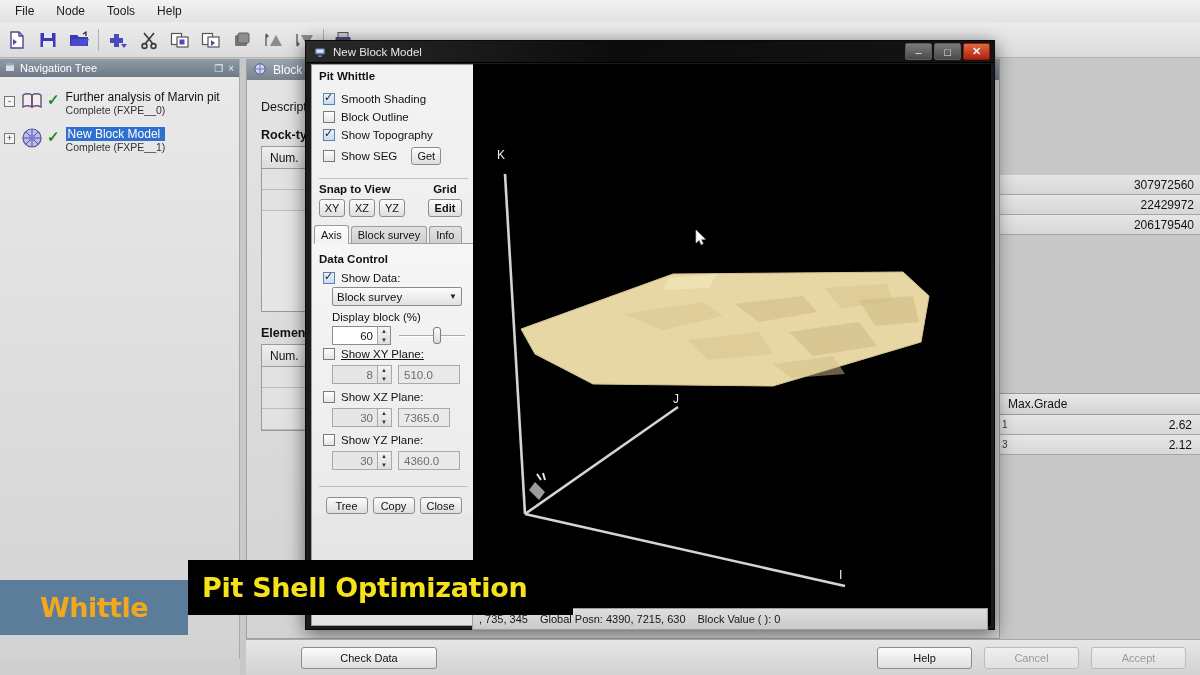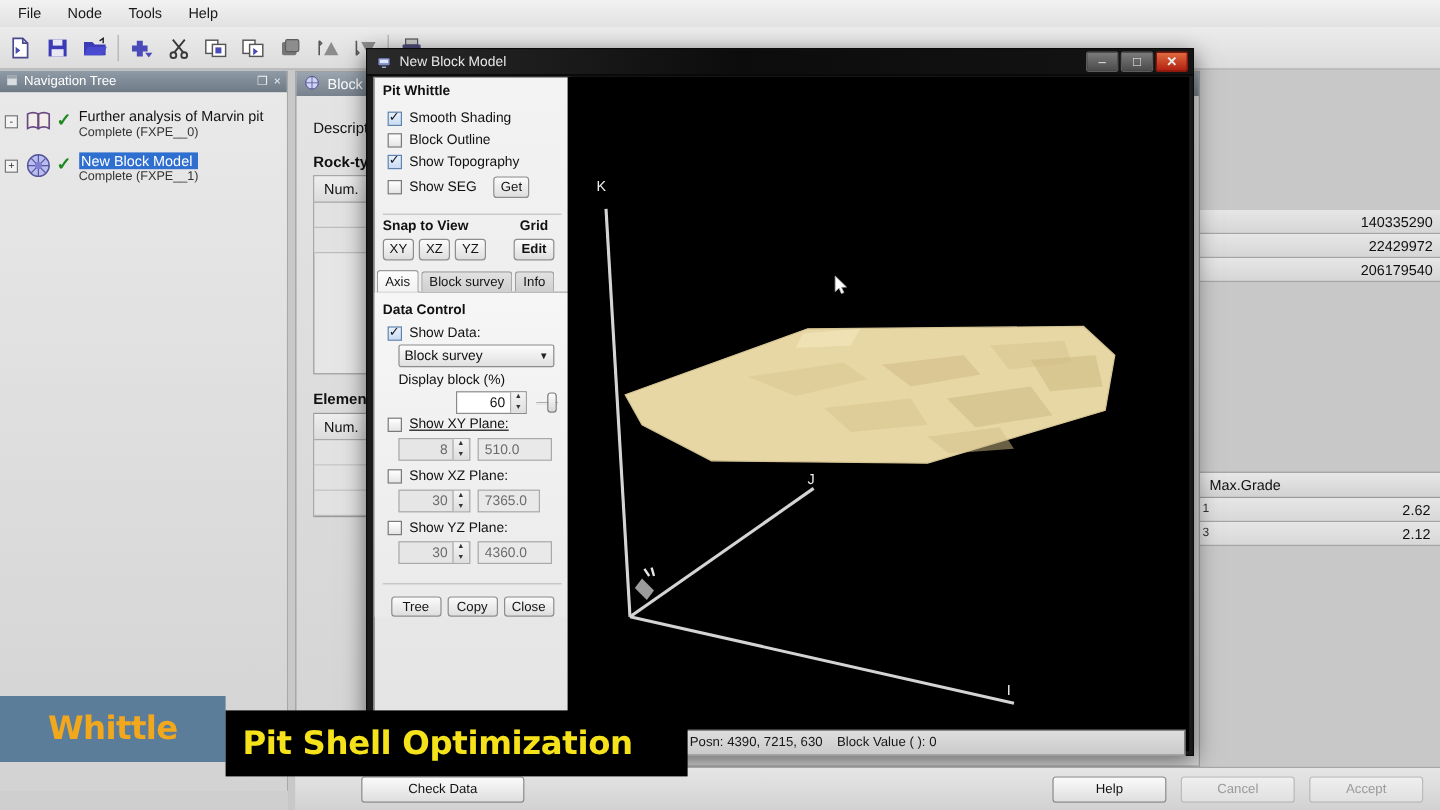--- a/index.html
+++ b/index.html
@@ -205,21 +205,21 @@
   .combo {
     margin: 0 8px 0 20px; height: 19px; width: 130px;
     border: 1px solid #8b8b8b; border-radius: 2px;
     background: linear-gradient(#fcfcfc,#e0e0e0);
     display: flex; align-items: center; padding: 0 4px;
     font-size: 11.5px; cursor: default;
   }
   .combo .cv { flex: 1; }
   .combo .carrow { font-size: 8px; color: #222; }
 
-  .spinwrap { display: flex; align-items: flex-end; margin-left: 48px; }
+  .spinwrap { display: flex; align-items: flex-end; }
   .spin {
     height: 19px; border: 1px solid #8b8b8b;
     background: #fff; display: flex; align-items: center;
   }
   .spin.dis { background: #e6e6e6; border-color: #a9a9a9; }
   .spin .sval {
     width: 44px; text-align: right; padding-right: 4px;
     font-size: 11.5px; color: #111;
   }
   .spin.dis .sval { color: #6b6b6b; }
@@ -292,21 +292,21 @@
     position: absolute; left: 0; top: 580px; width: 188px; height: 55px;
     background: #5b7d99;
     display: flex; align-items: center; justify-content: center;
   }
   .brand-text {
     font-size: 27px; font-weight: bold; color: #f2a81d;
     font-family: "DejaVu Sans", sans-serif;
     letter-spacing: -0.5px;
   }
   .lower3rd {
-    position: absolute; left: 188px; top: 592px; width: 385px; height: 55px;
+    position: absolute; left: 188px; top: 560px; width: 385px; height: 55px;
     background: #000;
     display: flex; align-items: center; padding-left: 14px;
   }
   .lower3rd-text {
     font-size: 27px; font-weight: bold; color: #f5e21a;
     font-family: "DejaVu Sans", sans-serif;
     letter-spacing: -0.3px;
   }
   .leftedge {
     position: absolute; left: 0; top: 659px; width: 240px; height: 16px;
@@ -470,21 +470,21 @@
     <div class="bp-group-label">Elements</div>
     <div class="bp-table">
       <div class="bp-th">Num.</div>
       <div class="bp-tr"></div>
       <div class="bp-tr"></div>
       <div class="bp-tr"></div>
     </div>
   </div>
 
   <div class="righttable" style="top:175px; width:200px;">
-    <div class="rt-row">140335290</div>
+    <div class="rt-row">307972560</div>
     <div class="rt-row">22429972</div>
     <div class="rt-row">206179540</div>
   </div>
 
   <div class="righttable" style="top:393px; width:200px;">
     <div class="rt-head">Max.Grade</div>
     <div class="rt-grade-row">
       <span class="rt-rownum">1</span>
       <span class="rt-val">2.62</span>
     </div>

